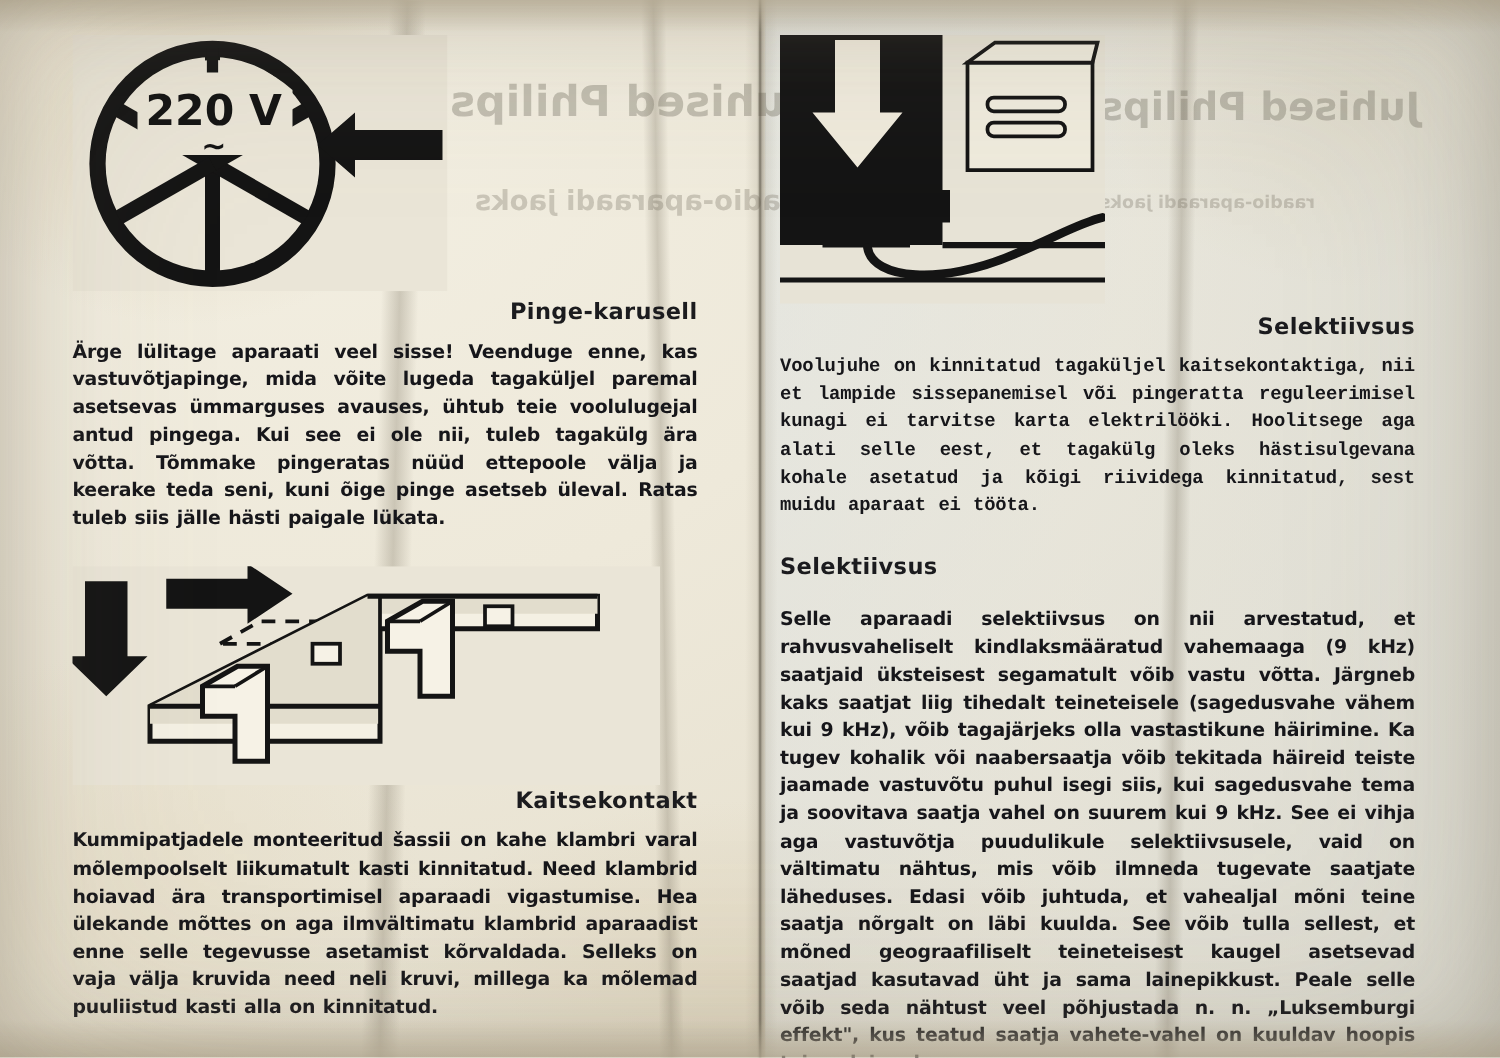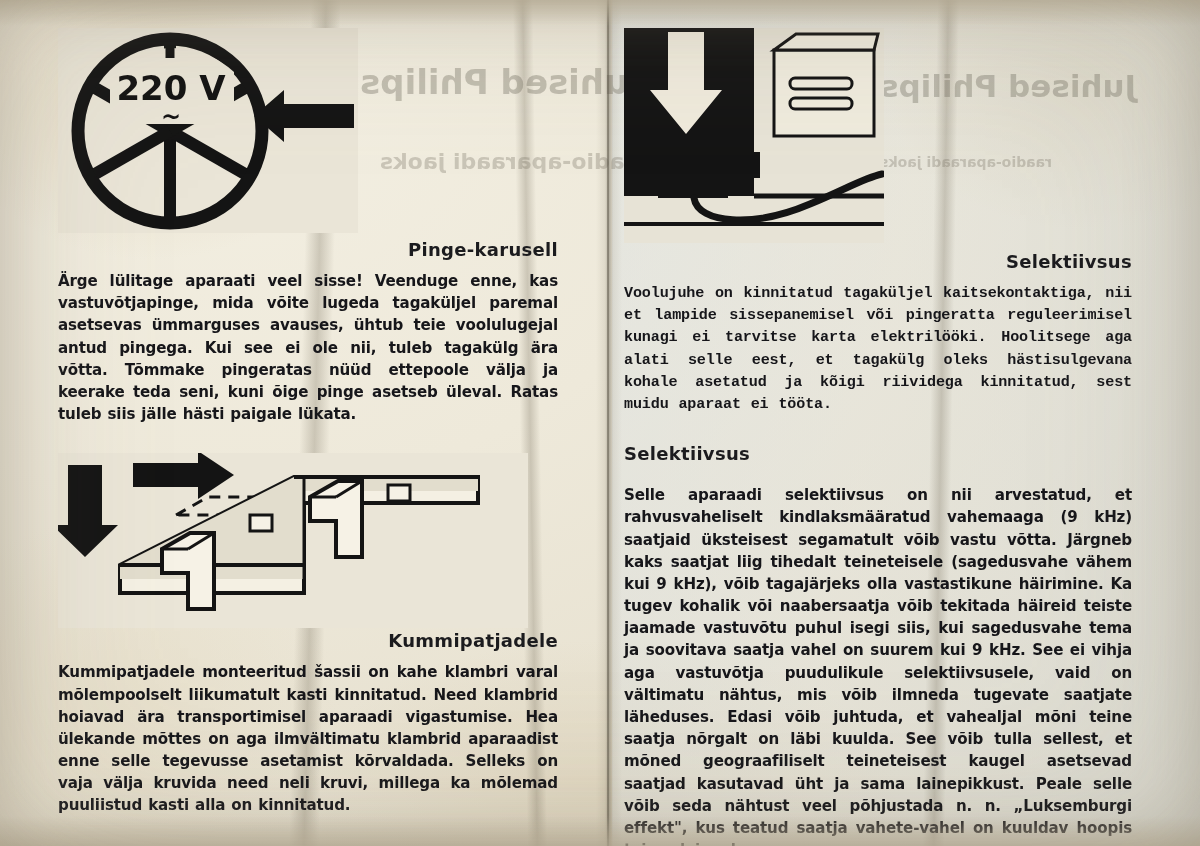--- a/index.html
+++ b/index.html
@@ -240,21 +240,21 @@
           <line x1="278" y1="44" x2="304" y2="28" stroke="#141414" stroke-width="3"></line>
         </g>
 
         <g fill="#f6f2e6" stroke="#141414" stroke-width="3">
           <rect x="192" y="62" width="22" height="16"></rect>
           <rect x="330" y="32" width="22" height="16"></rect>
         </g>
       </svg>
     </div>
 
-    <h2 class="heading heading-right" style="margin-top: 2px;">Kummipatjadele</h2>
+    <h2 class="heading heading-right" style="margin-top: 2px;">Kaitsekontakt</h2>
 
     <p class="body" style="width: 500px;">Kummipatjadele monteeritud šassii on kahe klambri varal mõlempoolselt liikumatult kasti kinnitatud. Need klambrid hoiavad ära transportimisel aparaadi vigastumise. Hea ülekande mõttes on aga ilmvältimatu klambrid aparaadist enne selle tegevusse asetamist kõrvaldada. Selleks on vaja välja kruvida need neli kruvi, millega ka mõlemad puuliistud kasti alla on kinnitatud.</p>
   </div>
 
   <div class="col" id="right-col">
 
     <div class="illus" style="width: 260px; height: 215px; background: transparent;">
       <svg width="260" height="215" viewBox="0 0 260 215" aria-hidden="true">
         <rect x="0" y="0" width="260" height="215" fill="#e7e3d6"></rect>
 

